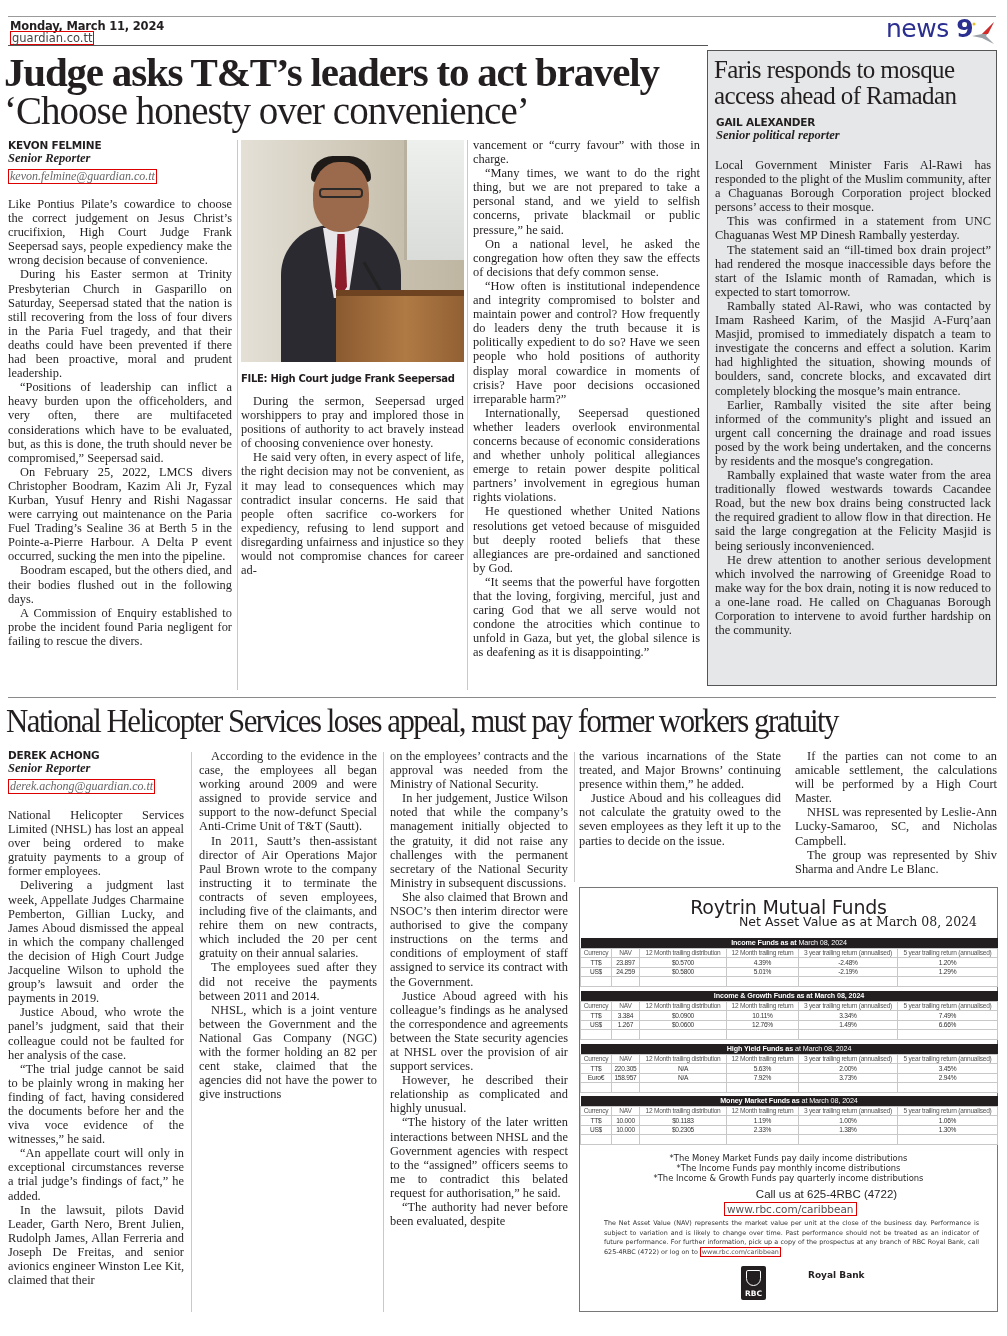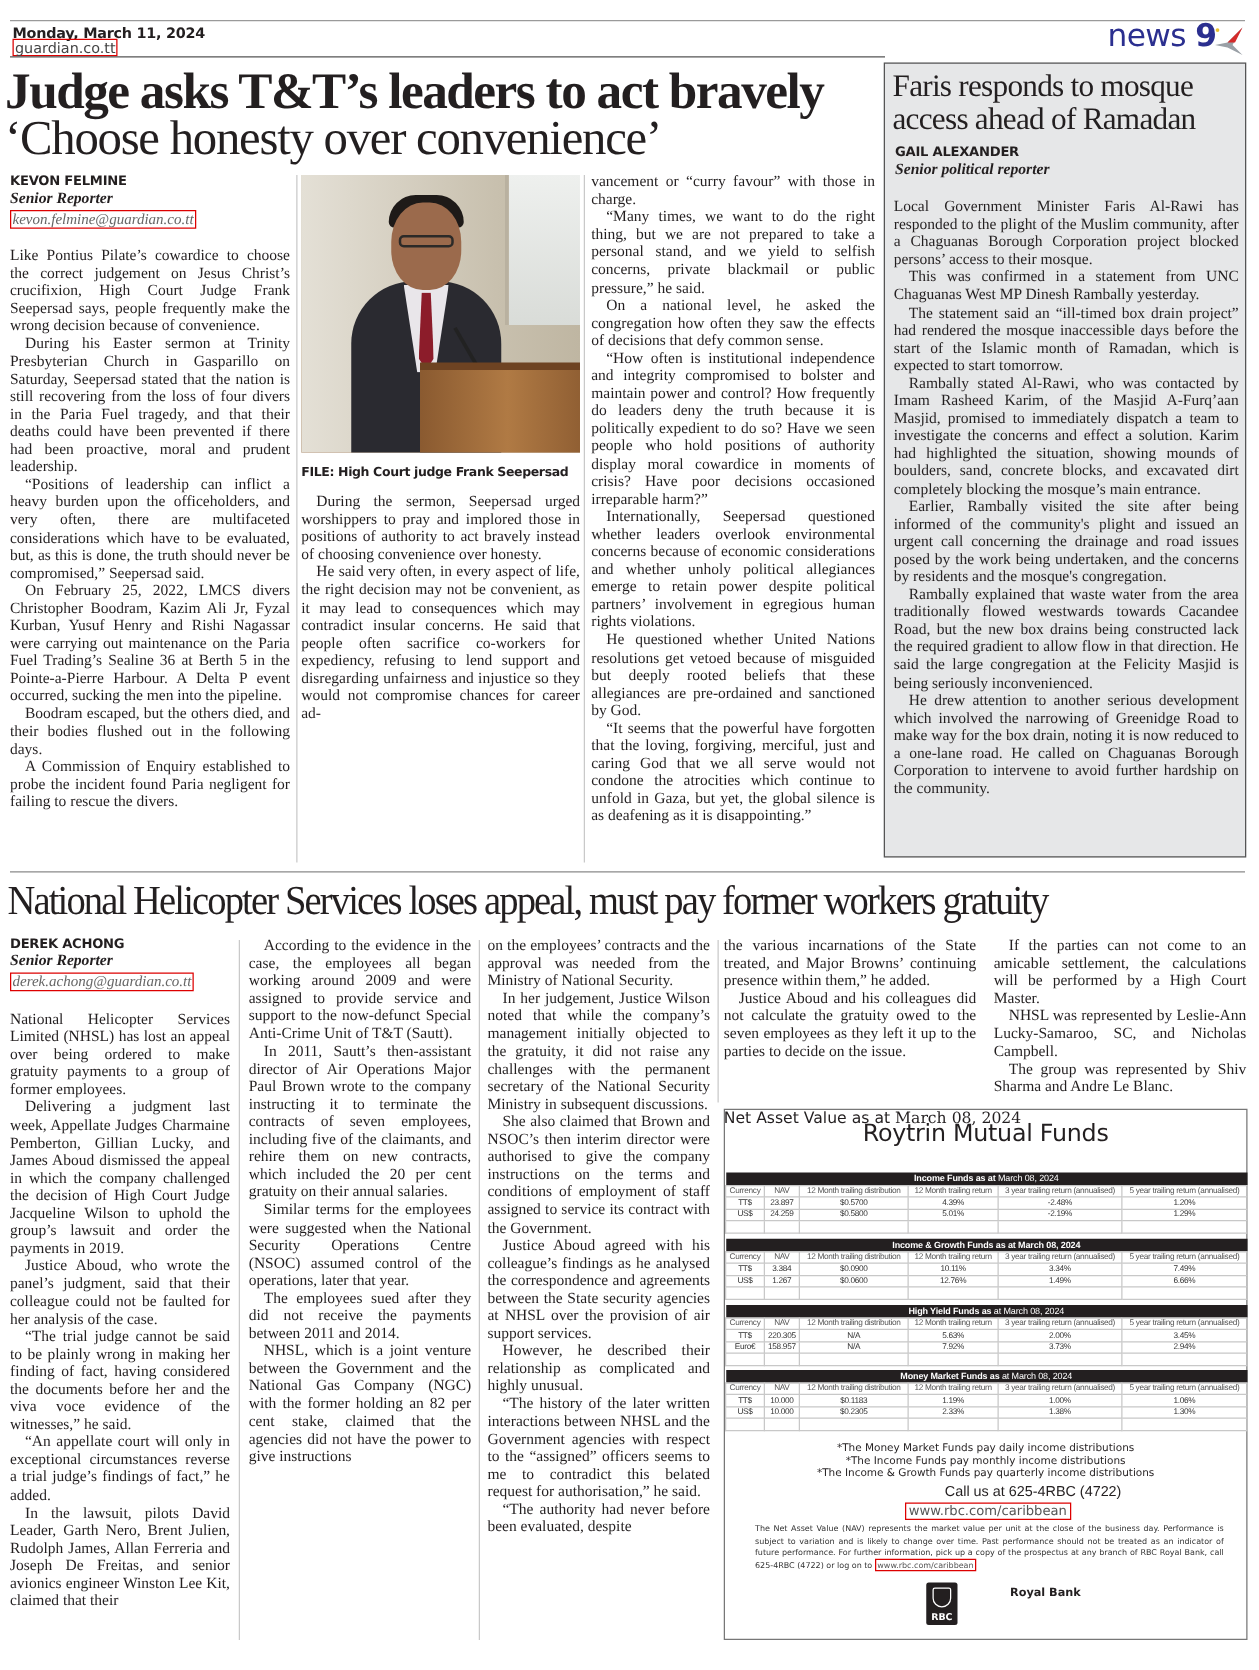--- a/index.html
+++ b/index.html
@@ -50,21 +50,21 @@
   .sidebar { left: 707px; top: 50px; width: 290px; height: 636px; background: #e6e7e8; border: 1.5px solid #555; }
   .sb-title { left: 714px; top: 57px; font-size: 25px; line-height: 26px; letter-spacing: -0.6px; }
   .sb-byline { left: 716px; top: 116px; }
 
   .bottom-rule { left: 8px; top: 697px; width: 988px; height: 1px; background: #8a8a8a; }
   .hl3 { left: 6px; top: 702px; font-size: 33px; line-height: 38px; letter-spacing: -1.6px; white-space: nowrap; transform: scaleX(0.935); transform-origin: left top; }
 
   
   .ad { left: 579px; top: 887px; width: 419px; height: 425px; border: 1.5px solid #777; background: #fff; }
   .ad-title { left: 579px; top: 896px; width: 419px; text-align: center; font-family: "DejaVu Sans", sans-serif; font-size: 19px; letter-spacing: -0.2px; }
-  .ad-sub { left: 579px; top: 886px; width: 398px; text-align: left; font-family: "DejaVu Serif", serif; font-size: 12.5px; }
+  .ad-sub { left: 579px; top: 914px; width: 398px; text-align: right; font-family: "DejaVu Serif", serif; font-size: 12.5px; }
   .ad-sub .sans { font-family: "DejaVu Sans", sans-serif; }
   .fund-table { left: 580px; width: 417px; border-collapse: collapse; font-family: "Liberation Sans", sans-serif; font-size: 6.6px; color: #333; table-layout: fixed; }
   .fund-table th.band { background: #231f20; color: #fff; font-weight: bold; font-size: 7.2px; height: 10px; padding: 0; text-align: center; letter-spacing: -0.1px; }
   .fund-table th.band span.norm { font-weight: normal; }
   .fund-table td { border: 0.5px solid #c8c8c8; height: 9.6px; padding: 0 1px; text-align: center; white-space: nowrap; overflow: hidden; letter-spacing: -0.25px; }
   .fund-table tr.hdr td { color: #555; }
   .ad-notes { left: 579px; top: 1153px; width: 419px; text-align: center; font-family: "DejaVu Sans", sans-serif; font-size: 8.4px; line-height: 10px; color: #231f20; }
   .ad-call { left: 579px; top: 1188px; width: 495px; text-align: center; font-family: Liberation Sans, sans-serif; font-size: 11.5px; }
   .ad-url { left: 724px; top: 1202px; font-family: "DejaVu Sans", sans-serif; font-size: 10.5px; color: #555; border: 1px solid #d00; padding: 0 2px; line-height: 12px; }
   .ad-disc { left: 604px; top: 1219px; width: 375px; font-family: "DejaVu Sans", sans-serif; font-size: 6.4px; line-height: 9.6px; color: #333; text-align: justify; }
@@ -93,21 +93,21 @@
 <div class="abs hl1">Judge asks T&amp;T’s leaders to act bravely</div>
 <div class="abs hl2">‘Choose honesty over convenience’</div>
 
 <div class="abs" style="left:8px; top:139px; width:226px;">
   <div class="byline-name">KEVON FELMINE</div>
   <div class="byline-role">Senior Reporter</div>
   <a class="byline-email">kevon.felmine@guardian.co.tt</a>
 </div>
 
 <div class="abs col" style="left:8px; top:197px; width:224px;">
-  <p class="first">Like Pontius Pilate’s cowardice to choose the correct judgement on Jesus Christ’s crucifixion, High Court Judge Frank Seepersad says, people frequently make the wrong decision because of convenience.</p>
+  <p class="first">Like Pontius Pilate’s cowardice to choose the correct judgement on Jesus Christ’s crucifixion, High Court Judge Frank Seepersad says, people expediency make the wrong decision because of convenience.</p>
   <p>During his Easter sermon at Trinity Presbyterian Church in Gasparillo on Saturday, Seepersad stated that the nation is still recovering from the loss of four divers in the Paria Fuel tragedy, and that their deaths could have been prevented if there had been proactive, moral and prudent leadership.</p>
   <p>“Positions of leadership can inflict a heavy burden upon the officeholders, and very often, there are multifaceted considerations which have to be evaluated, but, as this is done, the truth should never be compromised,” Seepersad said.</p>
   <p>On February 25, 2022, LMCS divers Christopher Boodram, Kazim Ali Jr, Fyzal Kurban, Yusuf Henry and Rishi Nagassar were carrying out maintenance on the Paria Fuel Trading’s Sealine 36 at Berth 5 in the Pointe-a-Pierre Harbour. A Delta P event occurred, sucking the men into the pipeline.</p>
   <p>Boodram escaped, but the others died, and their bodies flushed out in the following days.</p>
   <p>A Commission of Enquiry established to probe the incident found Paria negligent for failing to rescue the divers.</p>
 </div>
 
 <div class="abs vrule" style="left:237px; top:140px; height:550px;"></div>
 
 <div class="abs photo">
@@ -172,21 +172,20 @@
   <p>Justice Aboud, who wrote the panel’s judgment, said that their colleague could not be faulted for her analysis of the case.</p>
   <p>“The trial judge cannot be said to be plainly wrong in making her finding of fact, having considered the documents before her and the viva voce evidence of the witnesses,” he said.</p>
   <p>“An appellate court will only in exceptional circumstances reverse a trial judge’s findings of fact,” he added.</p>
   <p>In the lawsuit, pilots David Leader, Garth Nero, Brent Julien, Rudolph James, Allan Ferreria and Joseph De Freitas, and senior avionics engineer Winston Lee Kit, claimed that their</p>
 </div>
 <div class="abs vrule" style="left:191px; top:752px; height:560px;"></div>
 
 <div class="abs col" style="left:199px; top:749px; width:178px;">
   <p>According to the evidence in the case, the employees all began working around 2009 and were assigned to provide service and support to the now-defunct Special Anti-Crime Unit of T&amp;T (Sautt).</p>
   <p>In 2011, Sautt’s then-assistant director of Air Operations Major Paul Brown wrote to the company instructing it to terminate the contracts of seven employees, including five of the claimants, and rehire them on new contracts, which included the 20 per cent gratuity on their annual salaries.</p>
-  <p>Similar terms for the employees were suggested when the National Security Operations Centre (NSOC) assumed control of the operations, later that year.</p>
   <p>The employees sued after they did not receive the payments between 2011 and 2014.</p>
   <p>NHSL, which is a joint venture between the Government and the National Gas Company (NGC) with the former holding an 82 per cent stake, claimed that the agencies did not have the power to give instructions</p>
 </div>
 <div class="abs vrule" style="left:383px; top:752px; height:560px;"></div>
 
 <div class="abs col" style="left:390px; top:749px; width:178px;">
   <p class="first">on the employees’ contracts and the approval was needed from the Ministry of National Security.</p>
   <p>In her judgement, Justice Wilson noted that while the company’s management initially objected to the gratuity, it did not raise any challenges with the permanent secretary of the National Security Ministry in subsequent discussions.</p>
   <p>She also claimed that Brown and NSOC’s then interim director were authorised to give the company instructions on the terms and conditions of employment of staff assigned to service its contract with the Government.</p>
   <p>Justice Aboud agreed with his colleague’s findings as he analysed the correspondence and agreements between the State security agencies at NHSL over the provision of air support services.</p>

